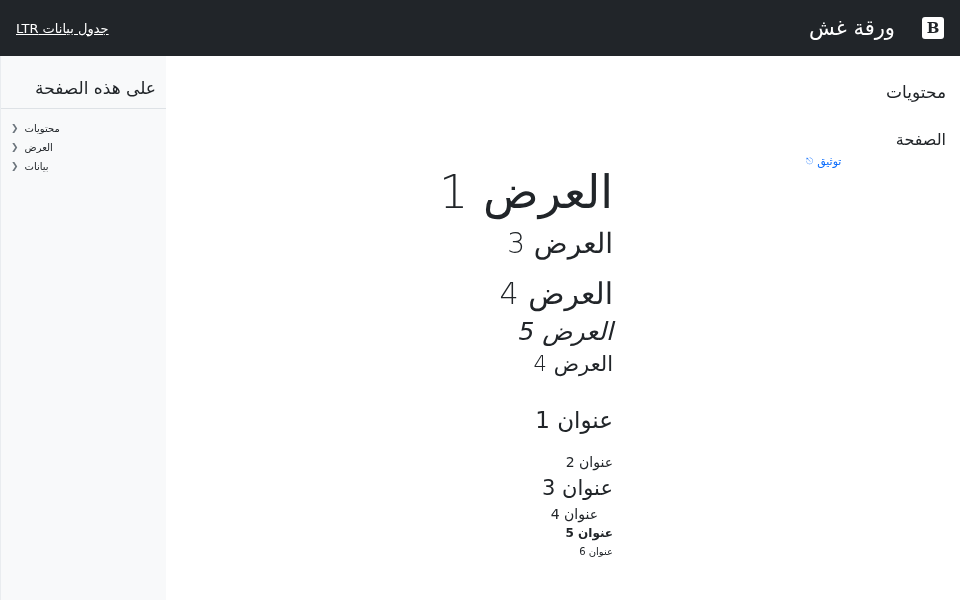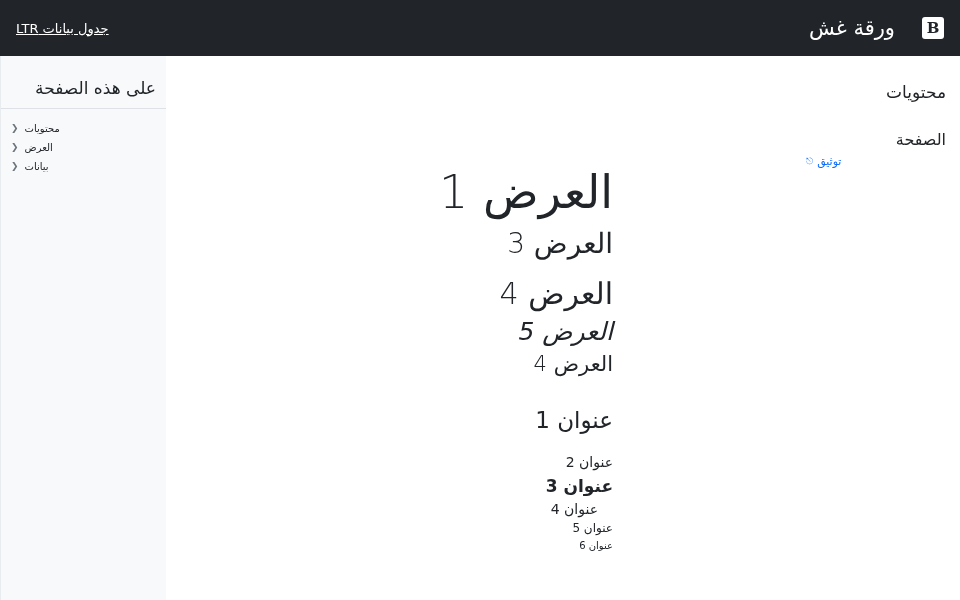--- a/index.html
+++ b/index.html
@@ -126,23 +126,23 @@
   }
   .display-1 { font-size: 46px; font-weight: 300; line-height: 1.25; margin: 0 0 4px 0; }
   .display-2 { font-size: 42px; font-weight: 300; line-height: 1.25; margin: 0 0 4px 0; }
   .display-3 { font-size: 28px; font-weight: 300; line-height: 1.25; margin: 0 0 4px 0; }
   .display-4 { font-size: 30px; font-weight: 300; line-height: 1.25; margin: 14px 0 4px 0; }
   .display-5 { font-size: 25px; font-weight: 300; line-height: 1.25; margin: 0 0 4px 0; font-style: italic; }
   .display-6 { font-size: 21px; font-weight: 300; line-height: 1.25; margin: 0 0 28px 0; }
 
   .h1 { font-size: 23px; font-weight: 400; line-height: 1.3; margin: 0 0 18px 0; }
   .h2 { font-size: 14px; font-weight: 400; line-height: 1.3; margin: 0 0 3px 0; }
-  .h3 { font-size: 17px; font-weight: 700; line-height: 1.3; margin: 0 0 3px 0; }
+  .h3 { font-size: 21px; font-weight: 400; line-height: 1.3; margin: 0 0 3px 0; }
   .h4 { font-size: 14px; font-weight: 400; line-height: 1.3; margin: 0 15px 3px 0; }
-  .h5 { font-size: 12px; font-weight: 400; line-height: 1.3; margin: 0 0 3px 0; }
+  .h5 { font-size: 12px; font-weight: 700; line-height: 1.3; margin: 0 0 3px 0; }
   .h6 { font-size: 10px; font-weight: 400; line-height: 1.3; margin: 0 0 3px 0; }
 
   
   .sidebar {
     width: 166px;
     flex: 0 0 166px;
     background: #f8f9fa;
     border-left: 1px solid #e9ecef;
     padding: 0;
   }

